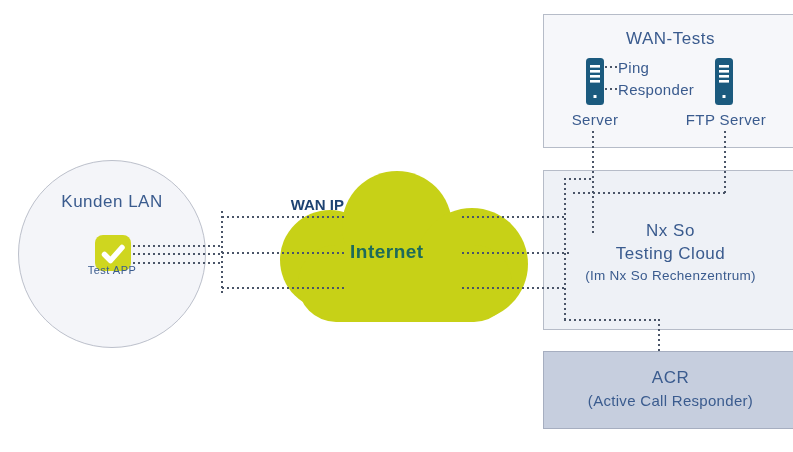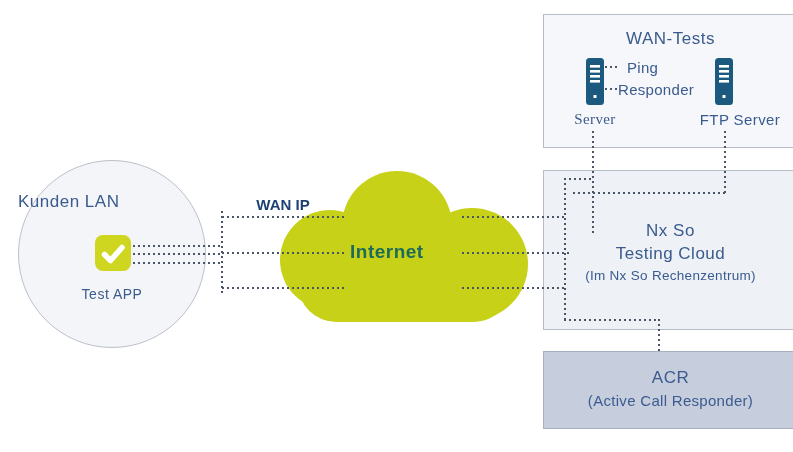--- a/index.html
+++ b/index.html
@@ -19,28 +19,28 @@
     --check-fill:#cfd61f;
   }
   *{margin:0;padding:0;box-sizing:border-box;}
   html,body{background:#fff;}
   body{font-family:"Liberation Sans", sans-serif;}
   .canvas{position:relative;width:793px;height:452px;background:#fff;overflow:hidden;}
 
   
   .lan-circle{position:absolute;left:18px;top:160px;width:188px;height:188px;border-radius:50%;
     background:var(--circle-fill);border:1.5px solid var(--circle-border);z-index:0;}
-  .lan-title{position:absolute;left:18px;top:192px;width:188px;text-align:left;
+  .lan-title{position:absolute;left:18px;top:192px;width:188px;text-align:center;
     color:var(--blue-text);font-size:17px;letter-spacing:.5px;z-index:3;}
   .check-badge{position:absolute;left:95px;top:235px;width:36px;height:36px;z-index:3;}
-  .lan-app{position:absolute;left:18px;top:286px;width:188px;text-align:center;
-    color:var(--blue-text);font-size:14px;letter-spacing:.5px;z-index:3;}
+  .lan-app{position:absolute;left:18px;top:264px;width:188px;text-align:center;
+    color:var(--blue-text);font-size:11px;letter-spacing:.5px;z-index:3;}
 
   
-  .conn-label{position:absolute;left:222px;width:122px;text-align:center;
+  .conn-label{position:absolute;left:222px;width:122px;text-align:right;
     color:var(--navy-bold);font-weight:bold;font-size:15px;z-index:3;}
 
   
   .cloud-svg{position:absolute;left:278px;top:170px;z-index:1;color:var(--cloud);}
   .internet-label{position:absolute;left:350px;top:241px;width:120px;text-align:left;
     color:var(--internet-text);font-weight:bold;font-size:19px;letter-spacing:.5px;z-index:3;}
 
   
   .dh{position:absolute;height:2px;z-index:2;
     background-image:repeating-linear-gradient(90deg,var(--dots) 0 2px,transparent 2px 5px);}
@@ -124,25 +124,25 @@
       <svg width="18" height="47" viewBox="0 0 18 47">
         <rect x="0" y="0" width="18" height="47" rx="3.5" fill="currentColor"></rect>
         <rect x="4" y="7" width="10" height="2.6" fill="#fff"></rect>
         <rect x="4" y="12" width="10" height="2.6" fill="#fff"></rect>
         <rect x="4" y="17" width="10" height="2.6" fill="#fff"></rect>
         <rect x="4" y="22" width="10" height="2.6" fill="#fff"></rect>
         <rect x="7.5" y="37" width="3" height="3" fill="#fff"></rect>
       </svg>
     </div>
     <div class="dh" style="left:61px;top:51px;width:12px;"></div>
-    <div class="test-label" style="top:44px;margin-left:9px;">Ping</div>
+    <div class="test-label" style="top:44px;">Ping</div>
     <div class="dh" style="left:61px;top:73px;width:12px;"></div>
     <div class="test-label" style="top:66px;">Responder</div>
-    <div class="server-label" style="left:51px;font-family:Liberation Serif, serif;">Server</div>
-    <div class="server-label" style="left:196px;">FTP Server</div>
+    <div class="server-label" style="left:51px;">Server</div>
+    <div class="server-label" style="left:182px;">FTP Server</div>
   </div>
 
   <div class="dv" style="left:592px;top:131px;height:102px;"></div>
   <div class="dv" style="left:724px;top:131px;height:62px;"></div>
   <div class="dh" style="left:564px;top:178px;width:29px;"></div>
   <div class="dh" style="left:573px;top:192px;width:152px;"></div>
   <div class="dv" style="left:564px;top:178px;height:142px;"></div>
   <div class="dh" style="left:564px;top:319px;width:96px;"></div>
   <div class="dv" style="left:658px;top:319px;height:33px;"></div>
 

